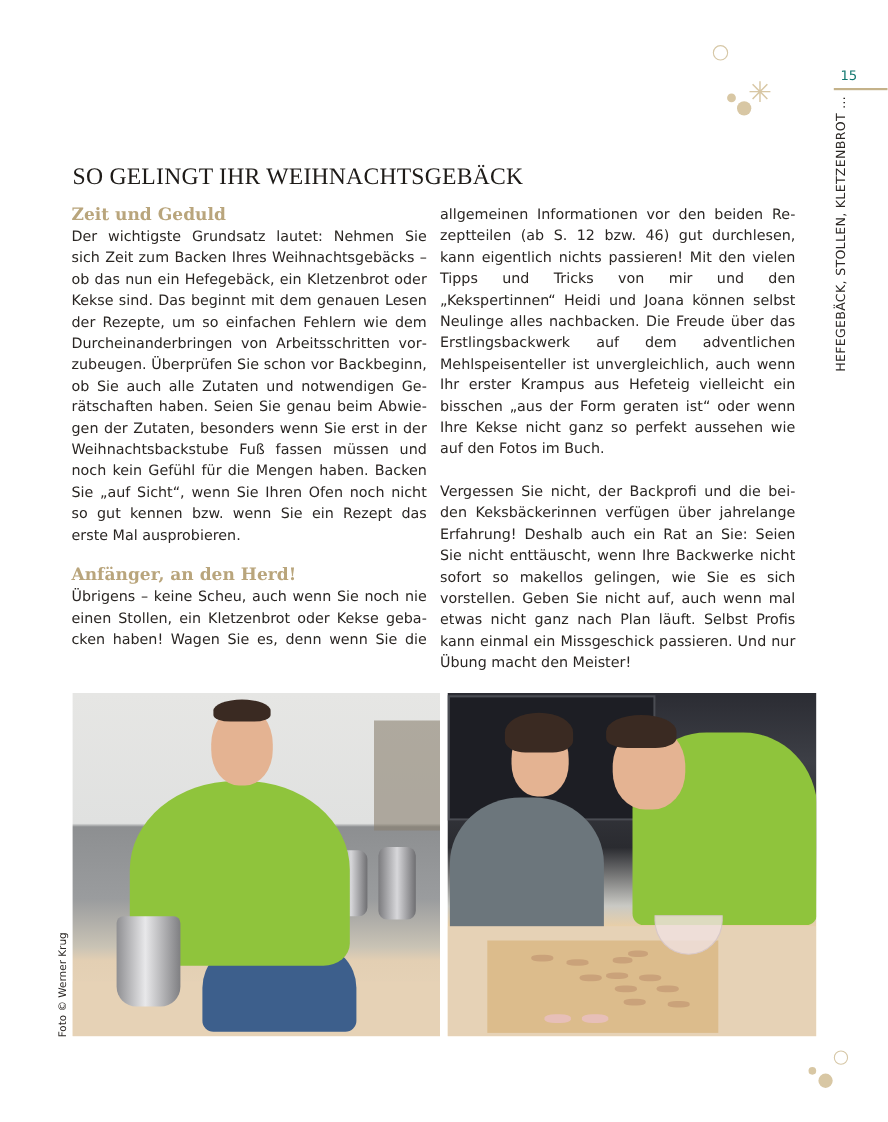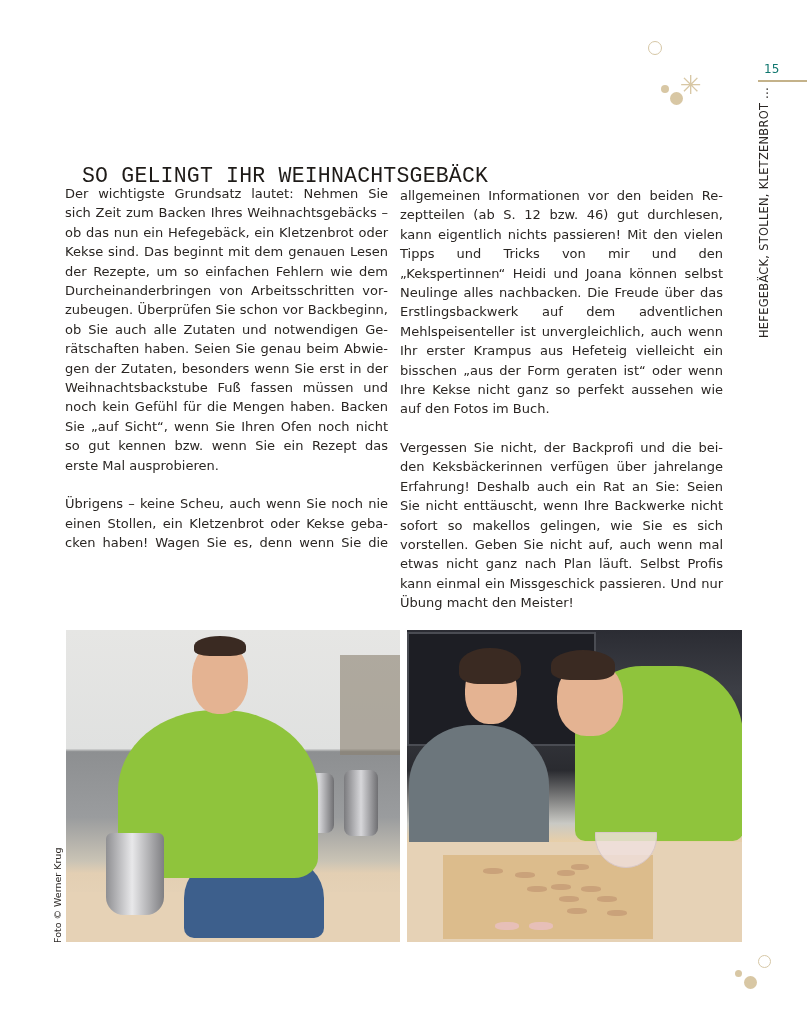--- a/index.html
+++ b/index.html
@@ -13,22 +13,22 @@
   .running-head { position: absolute; left: 757px; top: 338px; width: 250px; height: 20px;
                   transform: rotate(-90deg); transform-origin: 0 0;
                   font-size: 11.4px; letter-spacing: 0.3px; color: #2a2623; white-space: nowrap; }
 
   .deco { position: absolute; }
   .deco .ring { position: absolute; border: 1.6px solid #d6c7a6; border-radius: 50%; box-sizing: border-box; }
   .deco .dot { position: absolute; background: #d8c7a4; border-radius: 50%; }
   .deco .star { position: absolute; color: #d8c7a4; font-size: 26px; line-height: 1; }
 
   .page-title { position: absolute; left: 66px; top: 148px; font-size: 21.5px; letter-spacing: 0.2px;
-                color: #1e1b18; font-family: Liberation Mono, monospace; font-weight: normal;
-                margin: 16px; white-space: nowrap; }
+                color: #1e1b18; font-family: Liberation Serif, serif; font-weight: normal;
+                margin: 0; white-space: nowrap; }
 
   .column { position: absolute; top: 184px; width: 323px; font-size: 13px; line-height: 19.4px;
             text-align: justify; hyphens: manual; }
   .col-left { left: 65px; }
   .col-right { left: 400px; top: 186px; }
 
   .subhead { font-family: "DejaVu Serif", "Liberation Serif", serif; font-weight: bold;
              color: #b9a57c; font-size: 15.5px; line-height: 22px; margin: 0; }
   .subhead.second { margin-top: 14px; }
   .para { margin: 0; text-align: justify; text-align-last: left; }
@@ -74,21 +74,23 @@
 <div class="deco" style="left:640px; top:38px; width:70px; height:70px;">
   <div class="ring" style="left:8px; top:3px; width:14px; height:14px;"></div>
   <div class="dot" style="left:21px; top:47px; width:8px; height:8px;"></div>
   <div class="dot" style="left:30px; top:54px; width:13px; height:13px;"></div>
   <div class="star" style="left:40px; top:34px;">✳</div>
 </div>
 
 <h1 class="page-title">SO GELINGT IHR WEIHNACHTSGEBÄCK</h1>
 
 <div class="column col-left">
+  <h2 class="subhead">Zeit und Geduld</h2>
   <p class="para">Der wichtigste Grundsatz lautet: Nehmen Sie sich Zeit zum Backen Ihres Weihnachtsgebäcks – ob das nun ein Hefegebäck, ein Kletzenbrot oder Kekse sind. Das beginnt mit dem genauen Lesen der Rezepte, um so einfachen Fehlern wie dem Durcheinanderbringen von Arbeitsschritten vor­zubeugen. Überprüfen Sie schon vor Backbeginn, ob Sie auch alle Zutaten und notwendigen Ge­rätschaften haben. Seien Sie genau beim Abwie­gen der Zutaten, besonders wenn Sie erst in der Weihnachtsbackstube Fuß fassen müssen und noch kein Gefühl für die Mengen haben. Backen Sie „auf Sicht“, wenn Sie Ihren Ofen noch nicht so gut kennen bzw. wenn Sie ein Rezept das erste Mal ausprobieren.</p>
+  <h2 class="subhead second">Anfänger, an den Herd!</h2>
   <p class="para" style="text-align-last: justify;">Übrigens – keine Scheu, auch wenn Sie noch nie einen Stollen, ein Kletzenbrot oder Kekse geba­cken haben! Wagen Sie es, denn wenn Sie die</p>
 </div>
 
 <div class="column col-right">
   <p class="para">allgemeinen Informationen vor den beiden Re­zeptteilen (ab S. 12 bzw. 46) gut durchlesen, kann eigentlich nichts passieren! Mit den vielen Tipps und Tricks von mir und den „Kekspertinnen“ Hei­di und Joana können selbst Neulinge alles nach­backen. Die Freude über das Erstlingsbackwerk auf dem adventlichen Mehlspeisenteller ist un­vergleichlich, auch wenn Ihr erster Krampus aus Hefeteig vielleicht ein bisschen „aus der Form ge­raten ist“ oder wenn Ihre Kekse nicht ganz so per­fekt aussehen wie auf den Fotos im Buch.</p>
   <p class="para">Vergessen Sie nicht, der Backprofi und die bei­den Keksbäckerinnen verfügen über jahrelange Erfahrung! Deshalb auch ein Rat an Sie: Seien Sie nicht enttäuscht, wenn Ihre Backwerke nicht so­fort so makellos gelingen, wie Sie es sich vorstel­len. Geben Sie nicht auf, auch wenn mal etwas nicht ganz nach Plan läuft. Selbst Profis kann ein­mal ein Missgeschick passieren. Und nur Übung macht den Meister!</p>
 </div>
 
 <div class="photo photo-left">
   <div class="shape shelf" style="left:274px; top:25px; width:60px; height:100px; opacity:.6;"></div>

